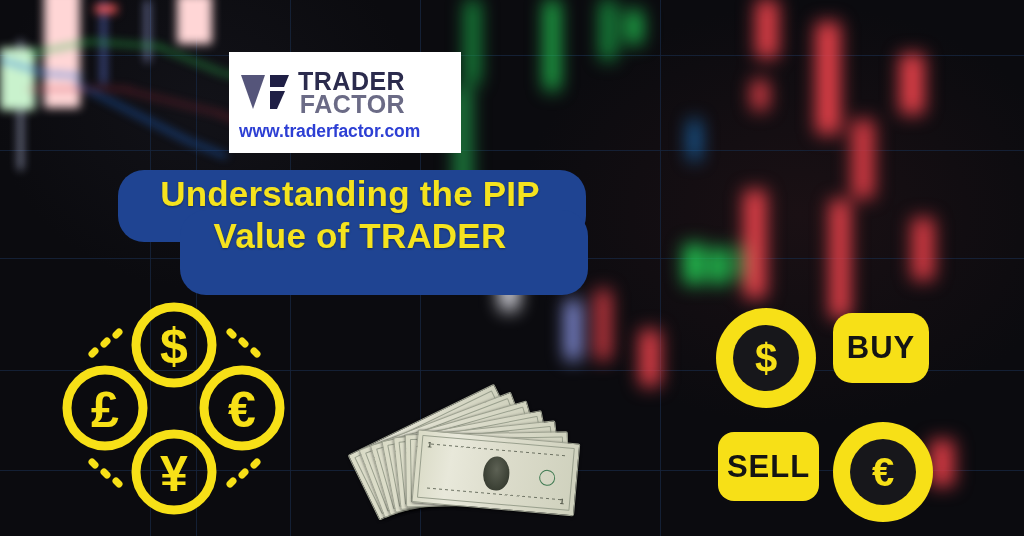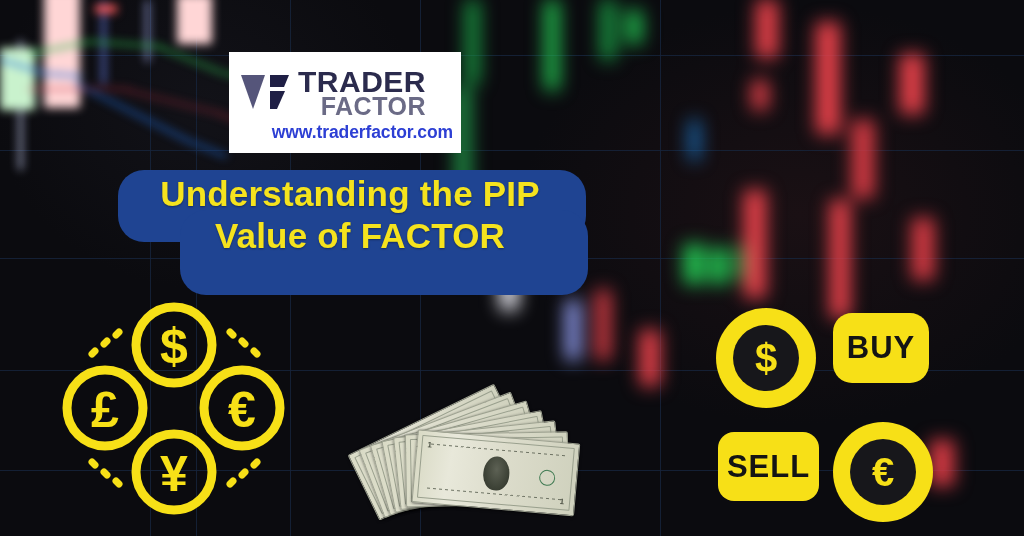--- a/index.html
+++ b/index.html
@@ -40,25 +40,25 @@
   
   .logo-card{
     position:absolute; left:229px; top:52px; width:232px; height:101px;
     background:#ffffff;
     display:flex; align-items:center; padding:6px 8px 0 10px;
   }
   .logo-inner{ display:flex; flex-direction:column; width:100%; }
   .logo-top{ display:flex; align-items:center; gap:7px; }
   .logo-mark{ width:52px; height:48px; flex:none; }
   .logo-words{ display:flex; flex-direction:column; line-height:.92; }
-  .logo-word-1{ font-size:30px; font-weight:bold; letter-spacing:.5px; color:#2b2b4d; }
+  .logo-word-1{ font-size:25px; font-weight:bold; letter-spacing:.5px; color:#2b2b4d; }
   .logo-word-2{ font-size:25px; font-weight:bold; letter-spacing:.5px; color:#6b6b86;
                 align-self:flex-end; }
   .logo-url{
-    text-align:right; font-size:17.5px; font-weight:bold; color:#2d3fd4;
+    text-align:left; font-size:17.5px; font-weight:bold; color:#2d3fd4;
     letter-spacing:-.1px; margin-top:4px;
   }
 
   
   .fx-badge{ position:absolute; left:592px; top:47px; width:86px; height:112px; }
 
   
   .title-banner{ position:absolute; left:118px; top:170px; width:470px; height:89px; }
   .title-text{
     position:absolute; inset:0;
@@ -227,21 +227,21 @@
   </div>
 
 
   <div class="title-banner">
     <svg viewBox="0 0 470 125" width="470" height="125" preserveAspectRatio="none">
       <rect x="0" y="0" width="468" height="72" rx="26" fill="#1f4492"></rect>
       <rect x="62" y="40" width="408" height="85" rx="26" fill="#1f4492"></rect>
     </svg>
     <div class="title-text">
       <span class="title-line-1">Understanding the PIP</span>
-      <span class="title-line-2">Value of FACTOR</span>
+      <span class="title-line-2">Value of TRADER</span>
     </div>
   </div>
 
   <div class="coin-cluster">
     <svg viewBox="0 0 224 216" width="224" height="216" aria-hidden="true">
       <g stroke="#f7e017" stroke-width="8" fill="none" stroke-linecap="round">
 
         <g stroke-width="7">
           <line x1="30" y1="54" x2="33" y2="51"></line>
           <line x1="42" y1="44" x2="45" y2="41"></line>

